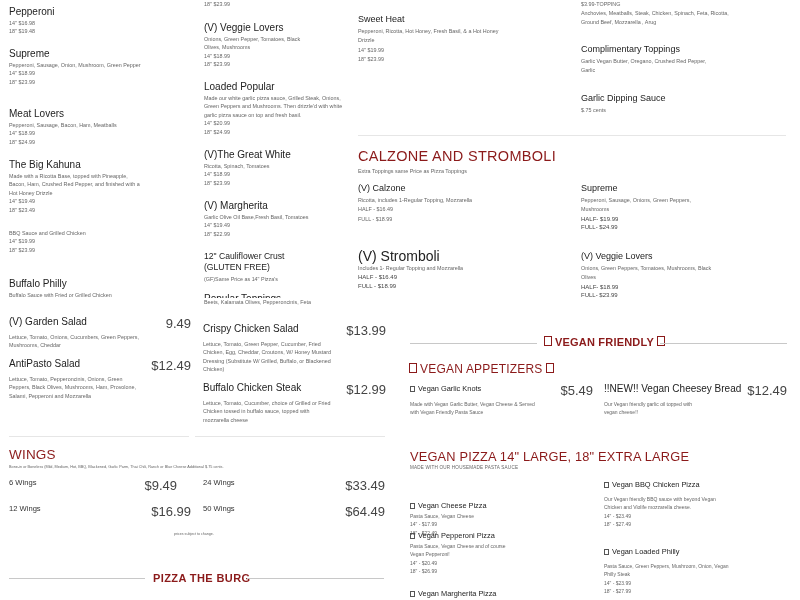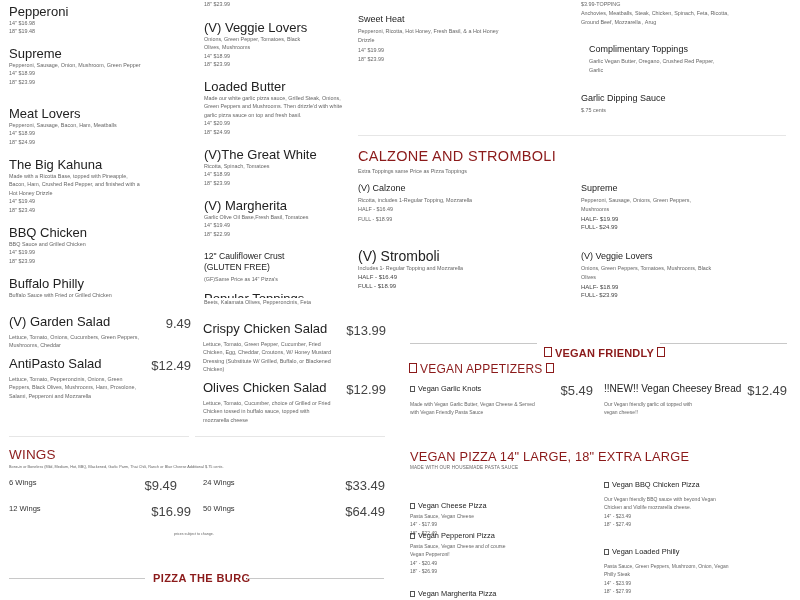--- a/index.html
+++ b/index.html
@@ -1,19 +1,19 @@
 <!DOCTYPE html>
 <html><head>
 <meta charset="utf-8">
 <style>
   * { box-sizing: border-box; margin: 0; padding: 0; }
   html, body { width: 800px; height: 600px; overflow: hidden; background: #ffffff; }
   body { font-family: "Liberation Sans", "DejaVu Sans", sans-serif; color: #333; position: relative; }
   .abs { position: absolute; }
-  .item-title { font-size: 13px; color: #222; line-height: 11px; }
+  .item-title { font-size: 10px; color: #222; line-height: 11px; }
   .item-desc { font-size: 5.4px; color: #666; line-height: 8.4px; }
   .item-price-line { font-size: 5.4px; color: #666; line-height: 8.4px; }
   .bold-price { font-size: 6px; color: #444; line-height: 8.6px; }
   .section-title { color: #8b1a1a; font-weight: normal; letter-spacing: 0.2px; }
   .right-price { font-size: 13px; color: #444; }
   .hr { position: absolute; height: 1px; background: #e6e6e6; }
   .hr-dark { position: absolute; height: 1px; background: #c8c8c8; }
   .box-glyph { display: inline-block; width: 5px; height: 6px; border: 0.6px solid #555; margin-right: 3px; vertical-align: -0.5px; }
   .box-glyph.big { width: 8px; height: 10px; border: 1px solid #8b1a1a; vertical-align: 0px; margin: 0 3px; }
   .row-label { font-size: 7.6px; color: #333; }
@@ -42,21 +42,20 @@
 </div>
 
 <div class="abs" style="left:9px; top:159px; width:132px;">
   <div class="item-title">The Big Kahuna</div>
   <div class="item-desc" style="margin-top:2px;">Made with a Ricotta Base, topped with Pineapple, Bacon, Ham, Crushed Red Pepper, and finished with a Hot Honey Drizzle</div>
   <div class="item-price-line">14" $19.49</div>
   <div class="item-price-line">18" $23.49</div>
 </div>
 
 <div class="abs" style="left:9px; top:227px; width:180px;">
-  <div class="item-title">BBQ Chicken</div>
   <div class="item-desc" style="margin-top:2px;">BBQ Sauce and Grilled Chicken</div>
   <div class="item-price-line">14" $19.99</div>
   <div class="item-price-line">18" $23.99</div>
 </div>
 
 <div class="abs" style="left:9px; top:278px; width:180px;">
   <div class="item-title">Buffalo Philly</div>
   <div class="item-desc" style="margin-top:2px;">Buffalo Sauce with Fried or Grilled Chicken</div>
 </div>
 
@@ -79,21 +78,21 @@
 <div class="abs item-price-line" style="left:204px; top:0px;">18" $23.99</div>
 
 <div class="abs" style="left:204px; top:22px; width:110px;">
   <div class="item-title">(V) Veggie Lovers</div>
   <div class="item-desc" style="margin-top:2px;">Onions, Green Pepper, Tomatoes, Black Olives, Mushrooms</div>
   <div class="item-price-line">14" $18.99</div>
   <div class="item-price-line">18" $23.99</div>
 </div>
 
 <div class="abs" style="left:204px; top:81px; width:140px;">
-  <div class="item-title">Loaded Butter</div>
+  <div class="item-title">Loaded Popular</div>
   <div class="item-desc" style="margin-top:2px;">Made our white garlic pizza sauce, Grilled Steak, Onions, Green Peppers and Mushrooms. Then drizzle'd with white garlic pizza sauce on top and fresh basil.</div>
   <div class="item-price-line">14" $20.99</div>
   <div class="item-price-line">18" $24.99</div>
 </div>
 
 <div class="abs" style="left:204px; top:149px; width:140px;">
   <div class="item-title">(V)The Great White</div>
   <div class="item-desc" style="margin-top:2px;">Ricotta, Spinach, Tomatoes</div>
   <div class="item-price-line">14" $18.99</div>
   <div class="item-price-line">18" $23.99</div>
@@ -119,21 +118,21 @@
 <div class="abs" style="left:203px; top:323px; width:183px;">
   <div style="display:flex; justify-content:space-between;">
     <div class="item-title">Crispy Chicken Salad</div>
     <div class="right-price">$13.99</div>
   </div>
   <div class="item-desc" style="width:132px; margin-top:2px;">Lettuce, Tomato, Green Pepper, Cucumber, Fried Chicken, Egg, Cheddar, Croutons, W/ Honey Mustard Dressing (Substitute W/ Grilled, Buffalo, or Blackened Chicken)</div>
 </div>
 
 <div class="abs" style="left:203px; top:382px; width:183px;">
   <div style="display:flex; justify-content:space-between;">
-    <div class="item-title">Olives Chicken Salad</div>
+    <div class="item-title">Buffalo Chicken Steak</div>
     <div class="right-price">$12.99</div>
   </div>
   <div class="item-desc" style="width:132px; margin-top:2px;">Lettuce, Tomato, Cucumber, choice of Grilled or Fried Chicken tossed in buffalo sauce, topped with mozzarella cheese</div>
 </div>
 
 <div class="hr" style="left:9px; top:436px; width:180px;"></div>
 <div class="hr" style="left:195px; top:436px; width:190px;"></div>
 
 <div class="abs" style="left:358px; top:14px; width:150px;">
   <div class="item-title" style="font-size:9px;">Sweet Heat</div>
@@ -142,21 +141,21 @@
   <div class="item-price-line" style="line-height:9.4px;">18" $23.99</div>
 </div>
 
 <div class="hr" style="left:358px; top:135px; width:428px;"></div>
 
 <div class="abs" style="left:581px; top:0px; width:150px;">
   <div class="item-price-line" style="line-height:9px;">$3.99-TOPPING</div>
   <div class="item-desc" style="line-height:9.4px;">Anchovies, Meatballs, Steak, Chicken, Spinach, Feta, Ricotta, Ground Beef, Mozzarella , Arug</div>
 </div>
 
-<div class="abs" style="left:581px; top:44px; width:130px;margin-left:8px;">
+<div class="abs" style="left:581px; top:44px; width:130px;">
   <div class="item-title" style="font-size:9px;">Complimentary Toppings</div>
   <div class="item-desc" style="margin-top:2px; line-height:9.4px;"> Garlic Vegan Butter, Oregano, Crushed Red Pepper, Garlic</div>
 </div>
 
 <div class="abs" style="left:581px; top:93px; width:150px;">
   <div class="item-title" style="font-size:9px;">Garlic Dipping Sauce</div>
   <div class="item-desc" style="margin-top:2px;">$.75 cents</div>
 </div>
 
 <div class="abs section-title" style="left:358px; top:148px; font-size:14.5px; letter-spacing:0.3px;">CALZONE AND STROMBOLI</div>
@@ -184,21 +183,21 @@
 </div>
 
 <div class="abs" style="left:581px; top:251px; width:140px; height:50px; overflow:hidden;">
   <div class="item-title" style="font-size:9px;">(V) Veggie Lovers</div>
   <div class="item-desc" style="margin-top:2px; line-height:9.4px;">Onions, Green Peppers, Tomatoes, Mushrooms, Black Olives</div>
   <div class="bold-price">HALF- $18.99</div>
   <div class="bold-price">FULL- $23.99</div>
 </div>
 
 <div class="hr-dark" style="left:410px; top:343px; width:127px;"></div>
-<div class="abs section-title" style="left:541px; top:336px; font-size:11px; font-weight:bold; white-space:nowrap;margin-top:11px;">
+<div class="abs section-title" style="left:541px; top:336px; font-size:11px; font-weight:bold; white-space:nowrap;">
   <span class="box-glyph big"></span><span>VEGAN FRIENDLY</span><span class="box-glyph big"></span>
 </div>
 <div class="hr-dark" style="left:660px; top:343px; width:127px;"></div>
 
 <div class="abs section-title" style="left:409px; top:362px; font-size:12px; white-space:nowrap;">
   <span class="box-glyph big" style="margin-left:0;"></span><span>VEGAN APPETIZERS</span><span class="box-glyph big"></span>
 </div>
 
 <div class="abs" style="left:410px; top:383px; width:183px;">
   <div style="display:flex; justify-content:space-between;">

